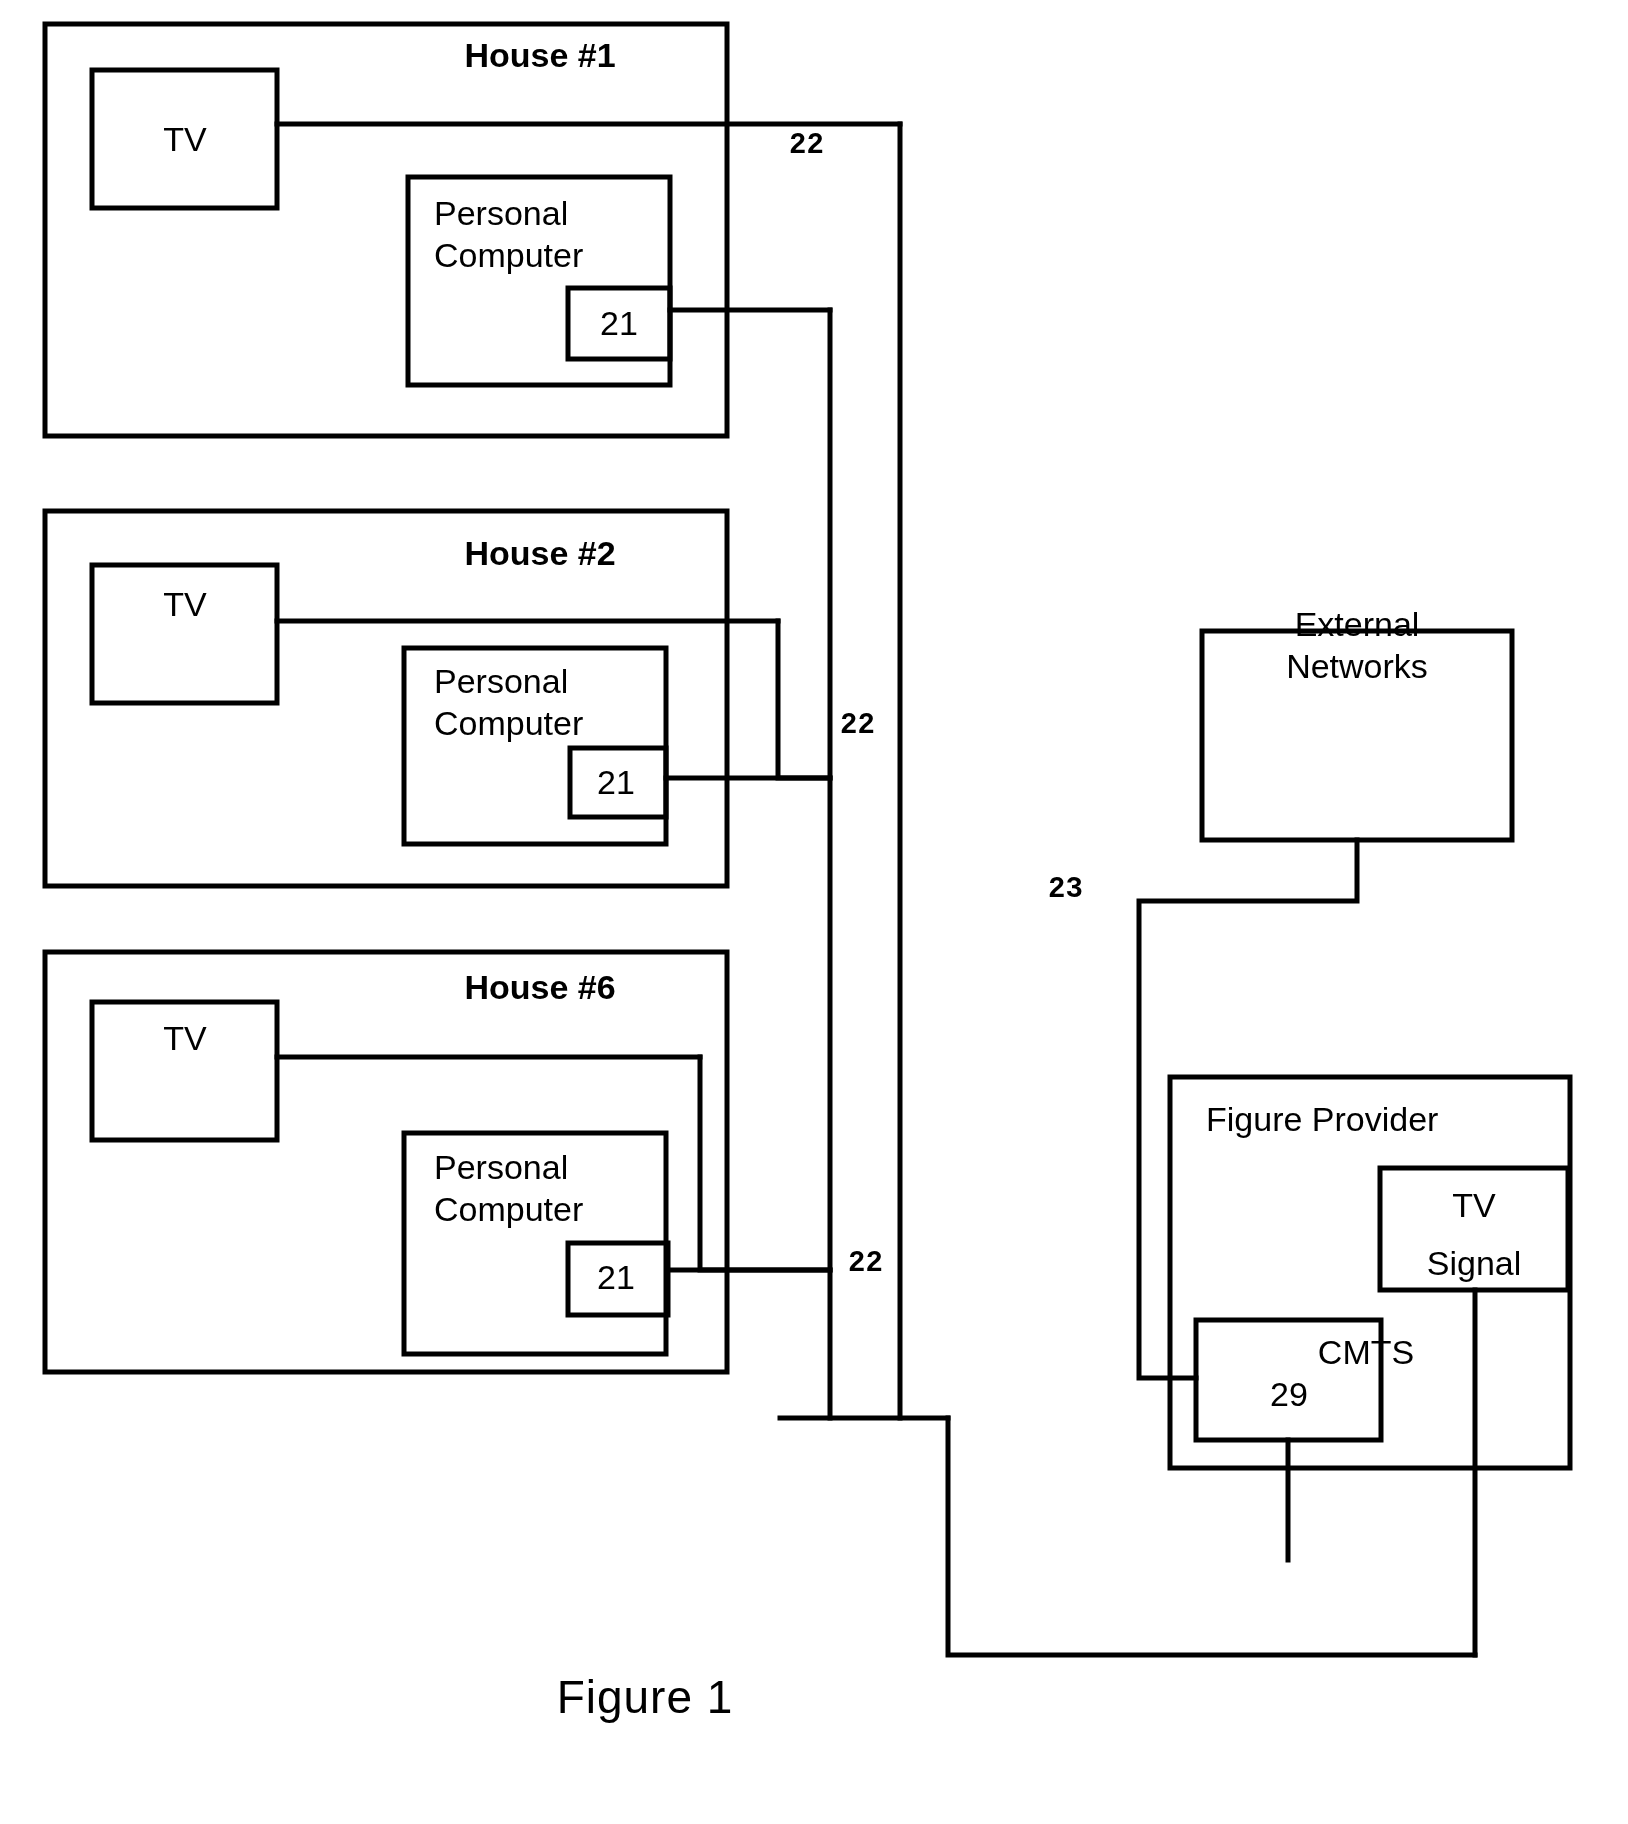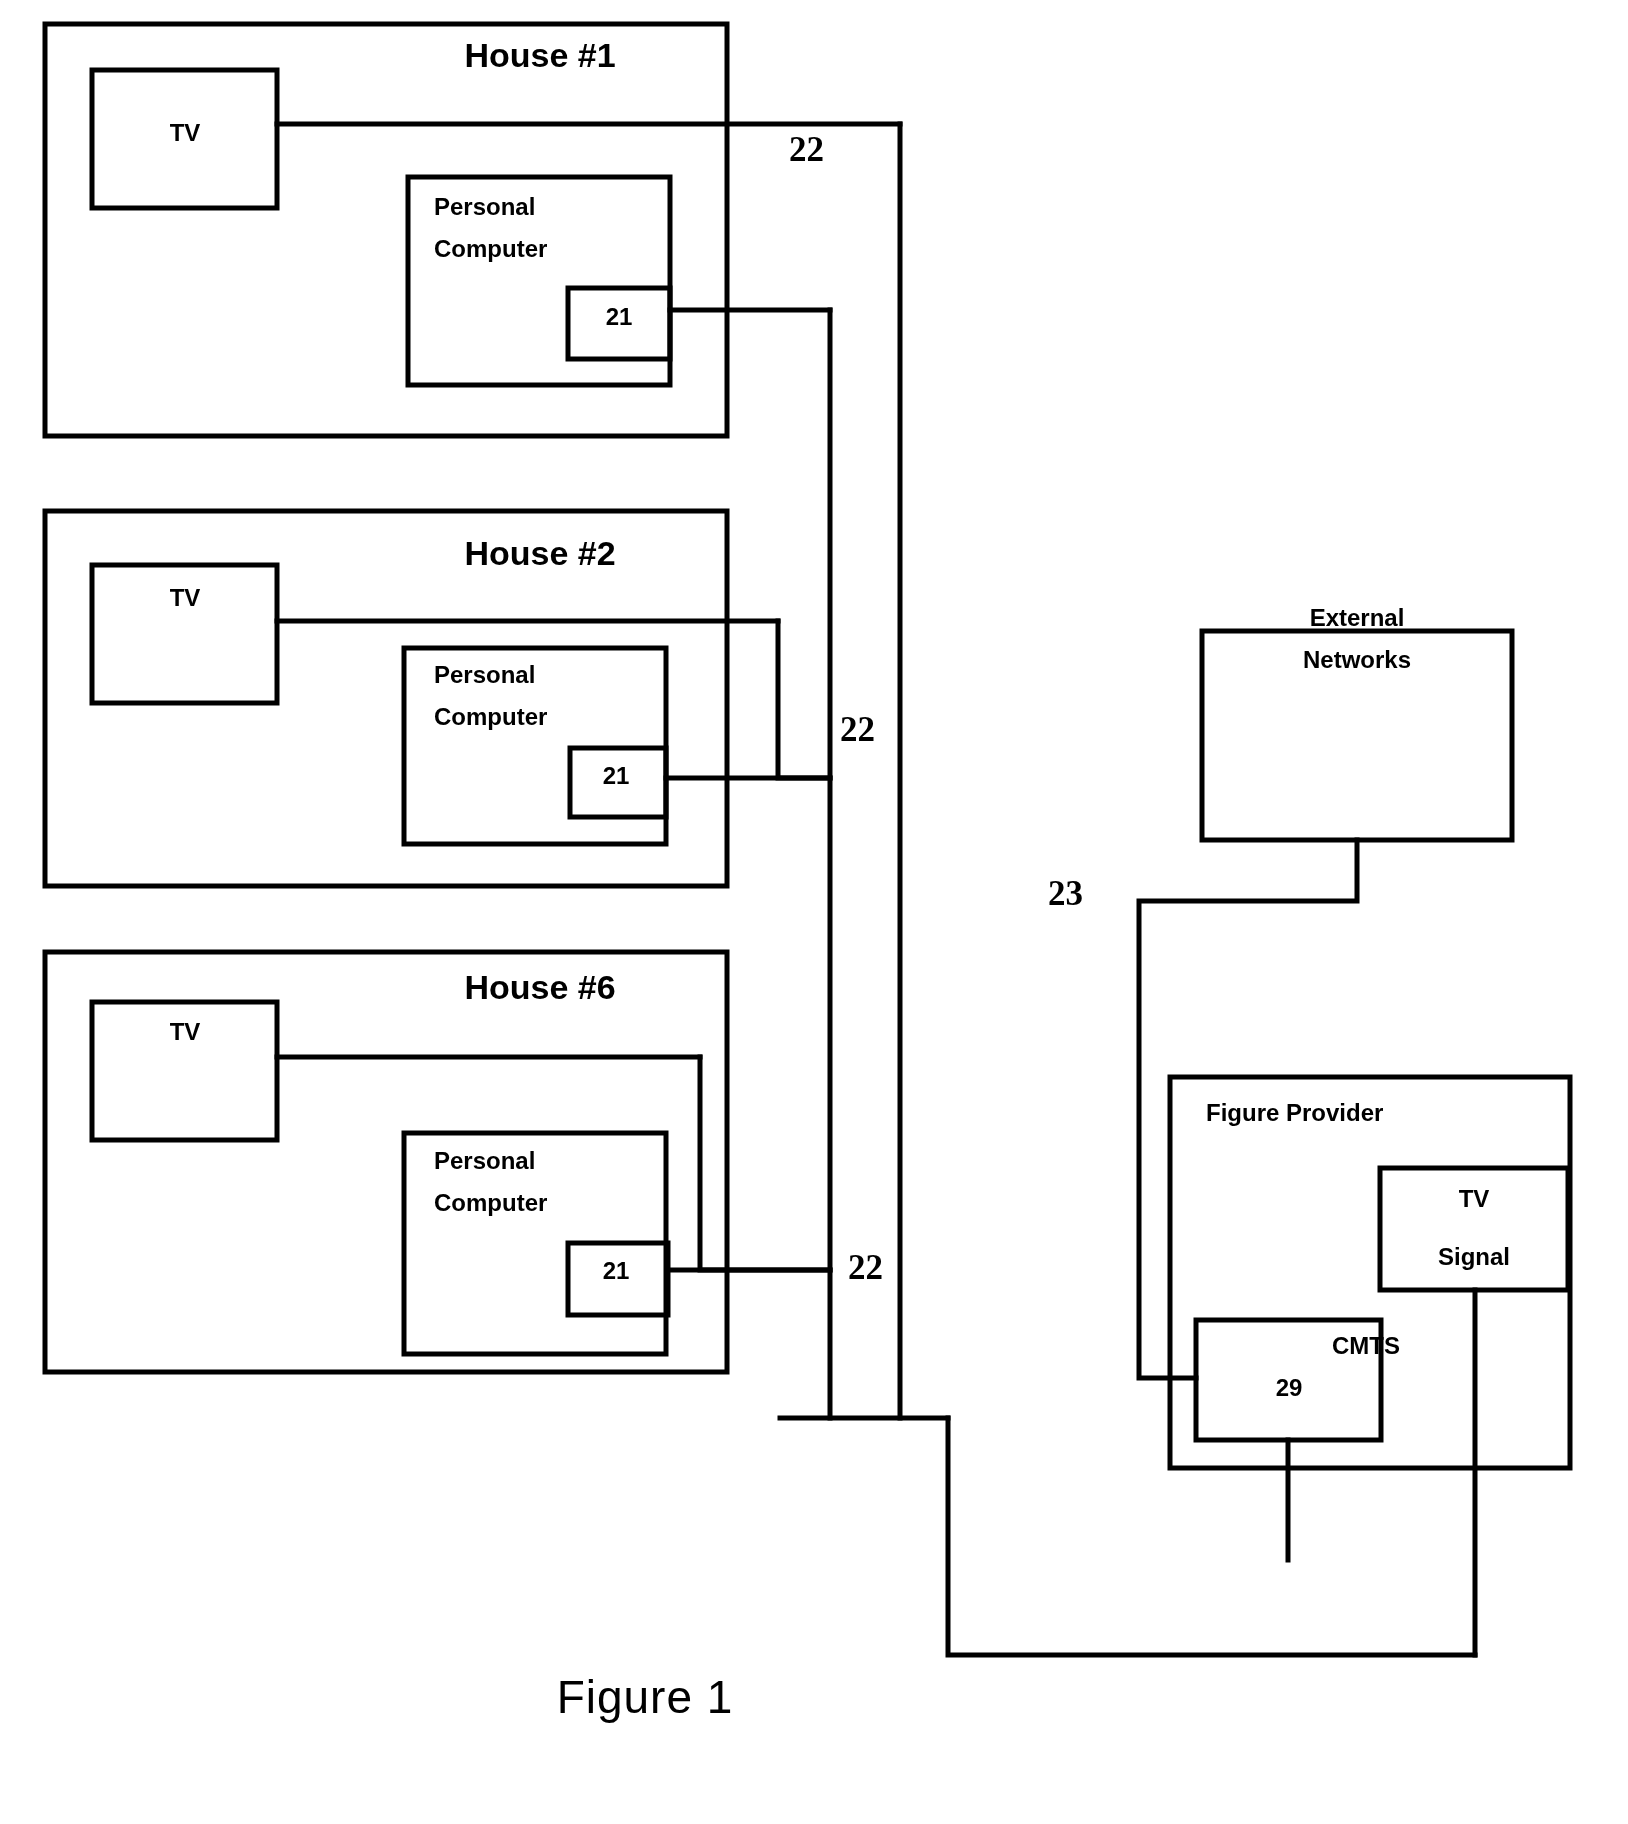--- a/index.html
+++ b/index.html
@@ -40,27 +40,27 @@
     color: #000000;
     white-space: pre;
     line-height: 1.12;
   }
   .lbl-house {
     font-size: 34px;
     font-weight: 700;
     letter-spacing: 0px;
   }
   .lbl-box {
-    font-size: 24px;
-    font-weight: 700;
+    font-size: 34px;
+    font-weight: 400;
     text-align: right;
   }
   .lbl-num {
-    font-family: Liberation Serif, serif;
-    font-size: 35px;
+    font-family: Liberation Mono, monospace;
+    font-size: 29px;
     font-weight: 700;
   }
   .lbl-caption {
     font-size: 46px;
     font-weight: 400;
     letter-spacing: 1px;
   }
   .center-x { transform: translateX(-50%); }
 </style>
 </head>

